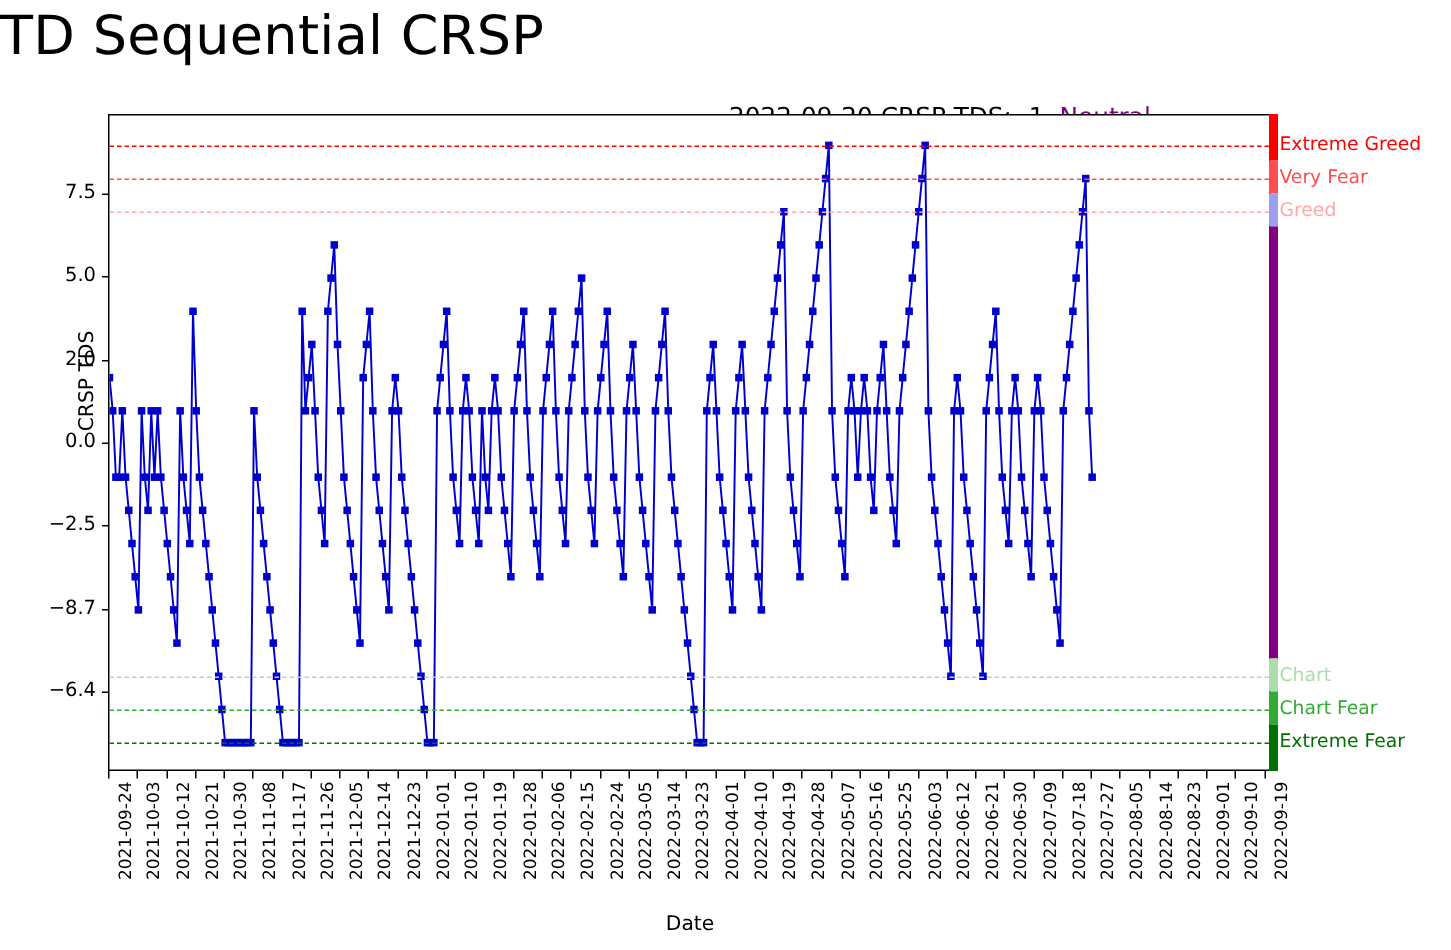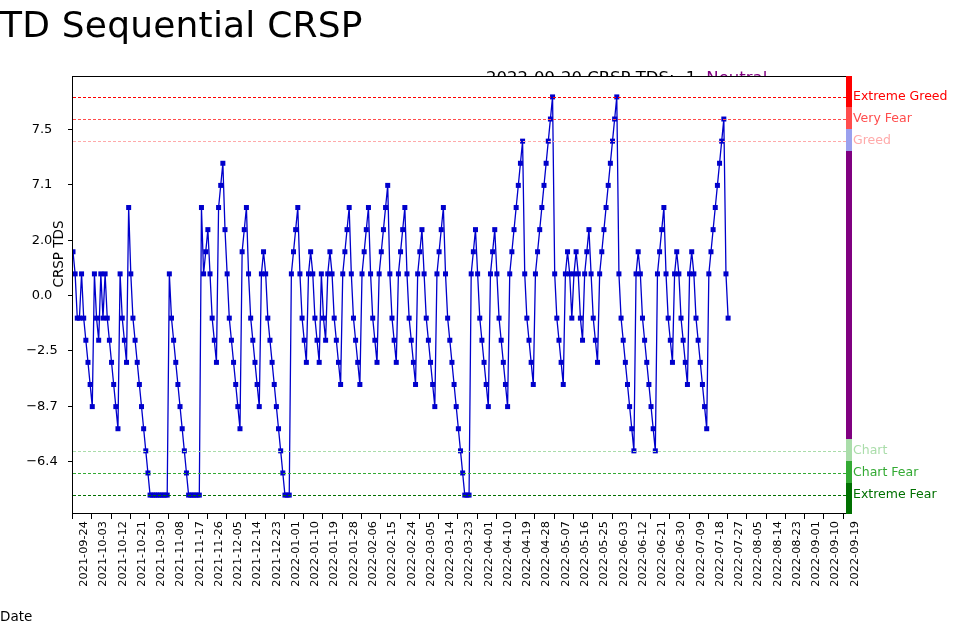--- a/index.html
+++ b/index.html
@@ -25,25 +25,25 @@
   }
 
   .edge-bar{position:absolute;width:6px;}
 
   #ylabel{
     position:absolute;left:-2px;top:246px;width:120px;
     transform:rotate(-90deg);transform-origin:center center;
     text-align:center;font-size:13.5px;color:#000;
   }
   #xlabel{
-    position:absolute;left:0;top:608px;width:920px;
+    position:absolute;left:0;top:608px;width:920px;text-align:center;
     font-size:13.5px;color:#000;
   }
 
-  .ytick-label{position:absolute;right:0;text-align:center;font-size:13px;color:#000;width:44px;}
+  .ytick-label{position:absolute;right:0;text-align:right;font-size:13px;color:#000;width:44px;}
   .ytick-mark{position:absolute;left:-4.5px;width:4.5px;height:0;border-top:1.1px solid #000;}
 
   .xtick-mark{position:absolute;top:0;width:0;height:4.5px;border-left:1.1px solid #000;}
   .xtick-label{
     position:absolute;top:6px;font-size:11.3px;color:#000;white-space:nowrap;
     transform-origin:left top;transform:rotate(-90deg) translate(-100%,0);
     text-align:right;
   }
 
   #annotation{
@@ -393,21 +393,21 @@
         <rect x="646.19" y="61.65" width="5" height="5" fill="#0000cc"></rect>
         <rect x="648.33" y="39.53" width="5" height="5" fill="#0000cc"></rect>
         <rect x="650.47" y="194.38" width="5" height="5" fill="#0000cc"></rect>
         <rect x="652.61" y="238.62" width="5" height="5" fill="#0000cc"></rect>
       </svg>
   </div>
 
   <div id="yticks">
       <div class="ytick-label" style="top: 121.091px; left: 20px;">7.5</div>
       <div class="ytick-mark" style="top: 129.091px; left: 67.5px;"></div>
-      <div class="ytick-label" style="top: 176.394px; left: 20px;">7.1</div>
+      <div class="ytick-label" style="top: 176.394px; left: 20px;">5.0</div>
       <div class="ytick-mark" style="top: 184.394px; left: 67.5px;"></div>
       <div class="ytick-label" style="top: 231.697px; left: 20px;">2.0</div>
       <div class="ytick-mark" style="top: 239.697px; left: 67.5px;"></div>
       <div class="ytick-label" style="top: 287px; left: 20px;">0.0</div>
       <div class="ytick-mark" style="top: 295px; left: 67.5px;"></div>
       <div class="ytick-label" style="top: 342.303px; left: 20px;">−2.5</div>
       <div class="ytick-mark" style="top: 350.303px; left: 67.5px;"></div>
       <div class="ytick-label" style="top: 397.606px; left: 20px;">−8.7</div>
       <div class="ytick-mark" style="top: 405.606px; left: 67.5px;"></div>
       <div class="ytick-label" style="top: 452.909px; left: 20px;">−6.4</div>

